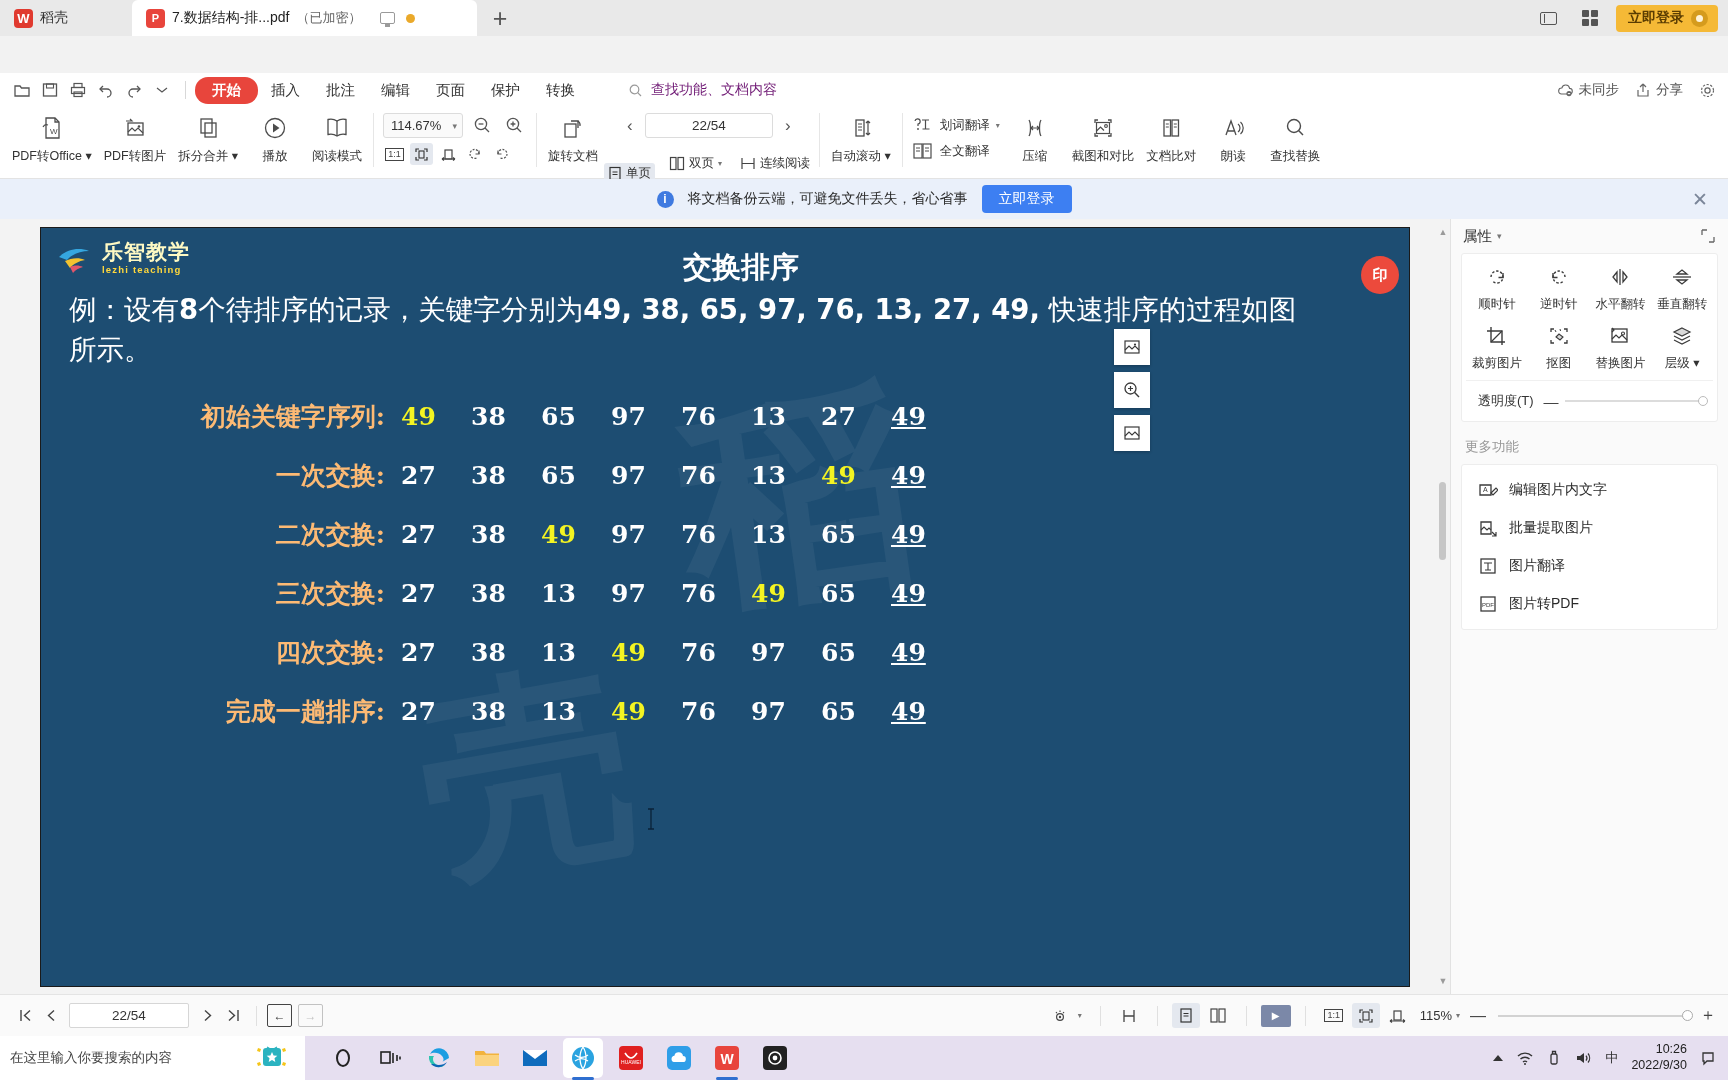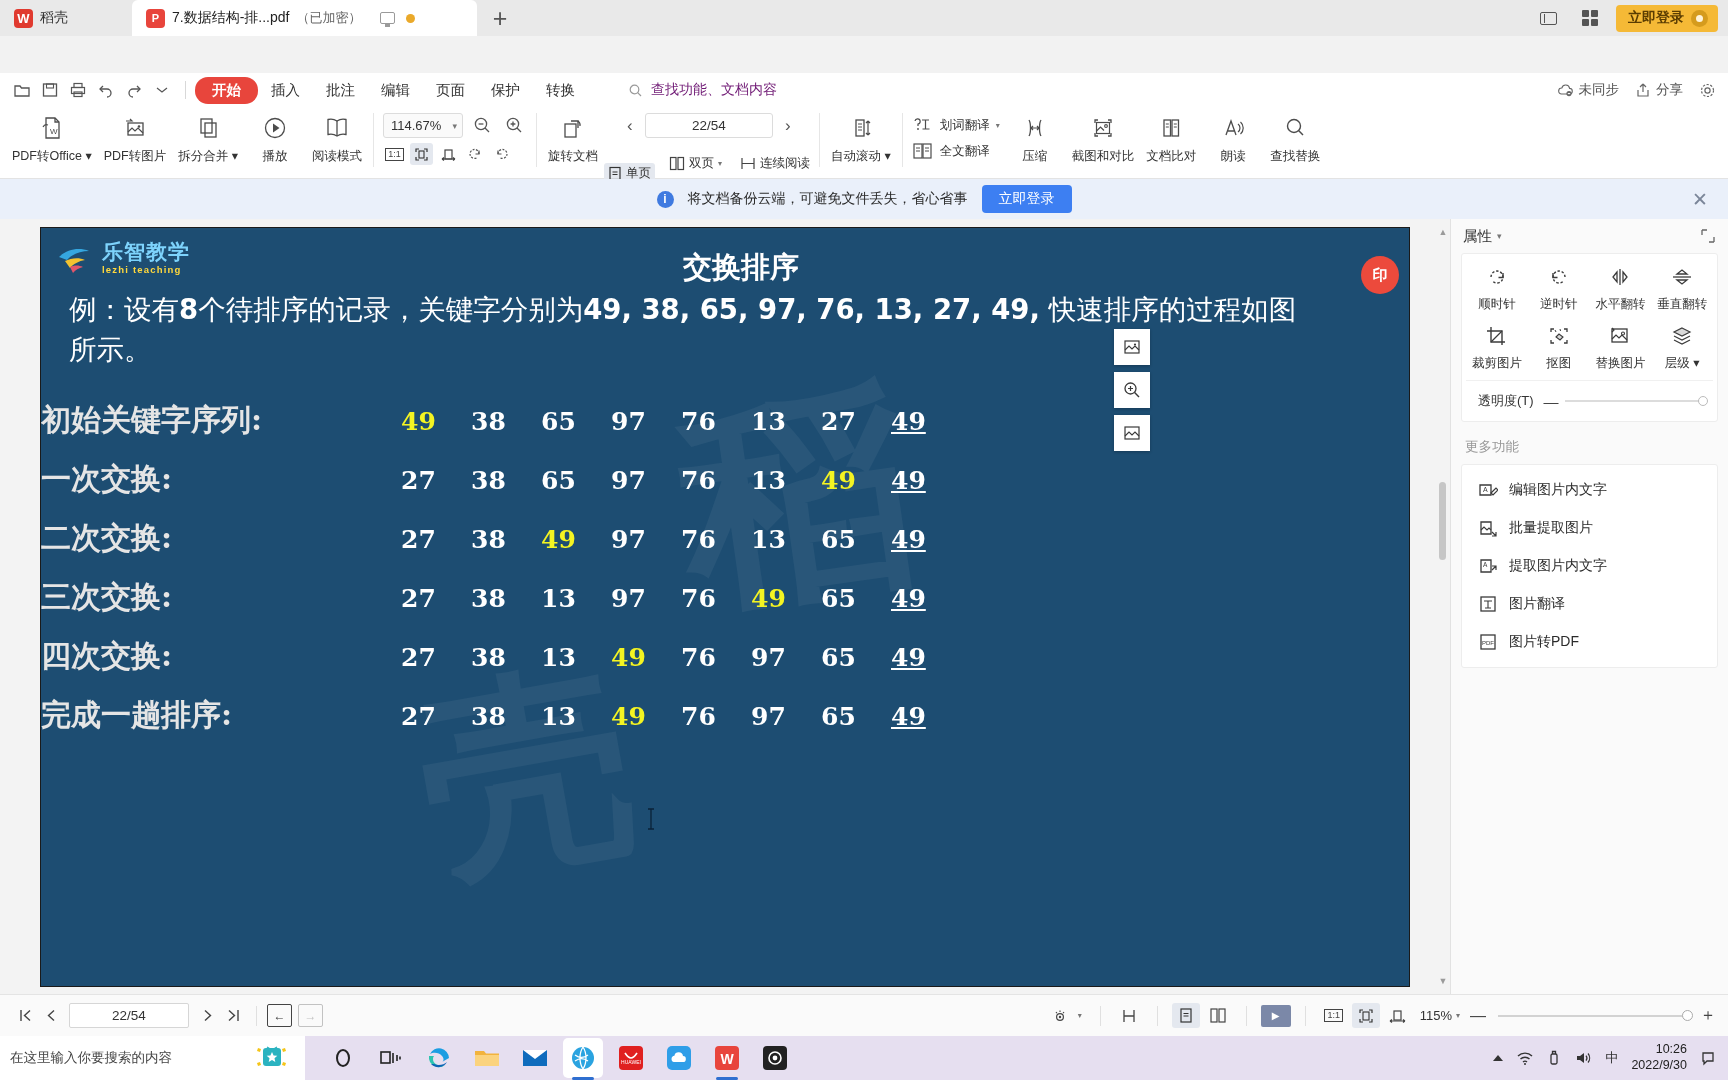--- a/index.html
+++ b/index.html
@@ -102,31 +102,31 @@
   .page {
     position:relative; width: 1370px; height: 760px; margin: 0 auto;
     background: #1d4d72; border: 1px solid #1a1a1a;
     overflow: hidden;
   }
   .wm { position:absolute; color: rgba(255,255,255,0.055); font-size: 230px; font-weight:bold;
         font-family:"DejaVu Serif", serif; pointer-events:none; user-select:none; line-height:1;}
   .logo { position:absolute; left: 16px; top: 14px; display:flex; align-items:center; gap:7px;}
   .logo .swoosh { width: 38px; height: 30px; position:relative; }
   .logo-txt { display:flex; flex-direction:column; line-height:1; }
-  .logo-txt .cn { font-size: 21px; font-weight:bold; color:#7dd3fc; letter-spacing:1px;
+  .logo-txt .cn { font-size: 21px; font-weight:bold; color:#fef9c3; letter-spacing:1px;
                   font-family:"DejaVu Sans", sans-serif; }
   .logo-txt .en { font-size: 9.5px; font-weight:bold; color:#ffd83d; letter-spacing:1.2px; margin-top:2px;}
   .ptitle { position:absolute; top: 20px; left:0; width:100%; text-align:center; color:#fff;
             font-size: 29px; font-weight: bold; font-family:"DejaVu Sans", sans-serif;padding-left:32px; }
   .pexample { position:absolute; top: 62px; left: 28px; right: 95px; color:#fff; font-size: 27.5px;
               line-height: 1.45; font-family:"DejaVu Serif", serif; }
   .pexample b { font-family:"DejaVu Sans", sans-serif; font-weight:bold; }
   .steps { position:absolute; top: 172px; left: 0; width: 100%; }
   .steprow { display:flex; align-items:baseline; height: 59px; }
-  .steplabel { width: 360px; text-align:left; color:#e5e5e5; font-size: 30px; font-weight:bold;
+  .steplabel { width: 360px; text-align:right; color:#fdba74; font-size: 25px; font-weight:bold;
                font-family:"DejaVu Serif", serif; padding-right: 16px; }
   .cells { display:flex; }
   .cell { width: 70px; color:#fff; font-size: 25px; font-weight:bold;
           font-family:"DejaVu Serif", serif; }
   .cell.hl { color: #f4f422; }
   .cell.ul { text-decoration: underline; }
   .redbadge { position:absolute; right: 10px; top: 28px; width: 38px; height: 38px; border-radius: 50%;
               background:#ec4a3c; color:#fff; font-size:15px; font-weight:bold; display:flex;
               align-items:center; justify-content:center; z-index: 5;}
   .floattools { position:absolute; right: 14px; top: 86px; display:flex; flex-direction:column; gap:7px; z-index:5;}
@@ -812,30 +812,20 @@
                 <path d="M3 4h10v12H3z" fill="none" stroke="#3b3b3b" stroke-width="1.3"></path>
                 <path d="M3 12l3-3 3 3 2-2 2 2" fill="none" stroke="#3b3b3b" stroke-width="1.1"></path>
                 <path d="M14 14l4 4M18 14v4h-4" fill="none" stroke="#3b3b3b" stroke-width="1.2"></path>
               </svg>
             </span>
             <span>批量提取图片</span>
           </div>
           <div class="rp-li">
             <span class="g">
               <svg width="20" height="20" viewBox="0 0 20 20">
-                <path d="M3 4h10v12H3z" fill="none" stroke="#3b3b3b" stroke-width="1.3"></path>
-                <text x="5" y="11" font-size="6.5" fill="#3b3b3b" font-family="sans-serif">A</text>
-                <path d="M14 14l4-4M18 14v-4h-4" fill="none" stroke="#3b3b3b" stroke-width="1.2"></path>
-              </svg>
-            </span>
-            <span>提取图片内文字</span>
-          </div>
-          <div class="rp-li">
-            <span class="g">
-              <svg width="20" height="20" viewBox="0 0 20 20">
                 <rect x="3" y="3" width="14" height="14" fill="none" stroke="#3b3b3b" stroke-width="1.3"></rect>
                 <path d="M6 7h8M10 7v7M7 14h6" stroke="#3b3b3b" stroke-width="1.1" fill="none"></path>
               </svg>
             </span>
             <span>图片翻译</span>
           </div>
           <div class="rp-li">
             <span class="g">
               <svg width="20" height="20" viewBox="0 0 20 20">
                 <rect x="3" y="3" width="14" height="14" fill="none" stroke="#3b3b3b" stroke-width="1.3"></rect>

